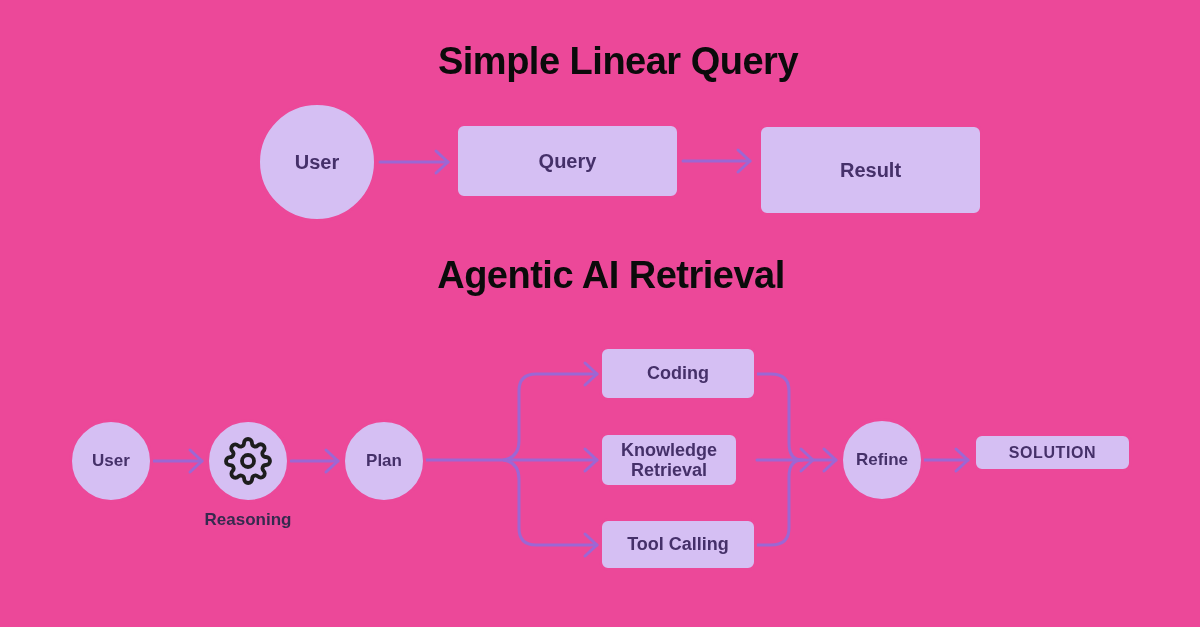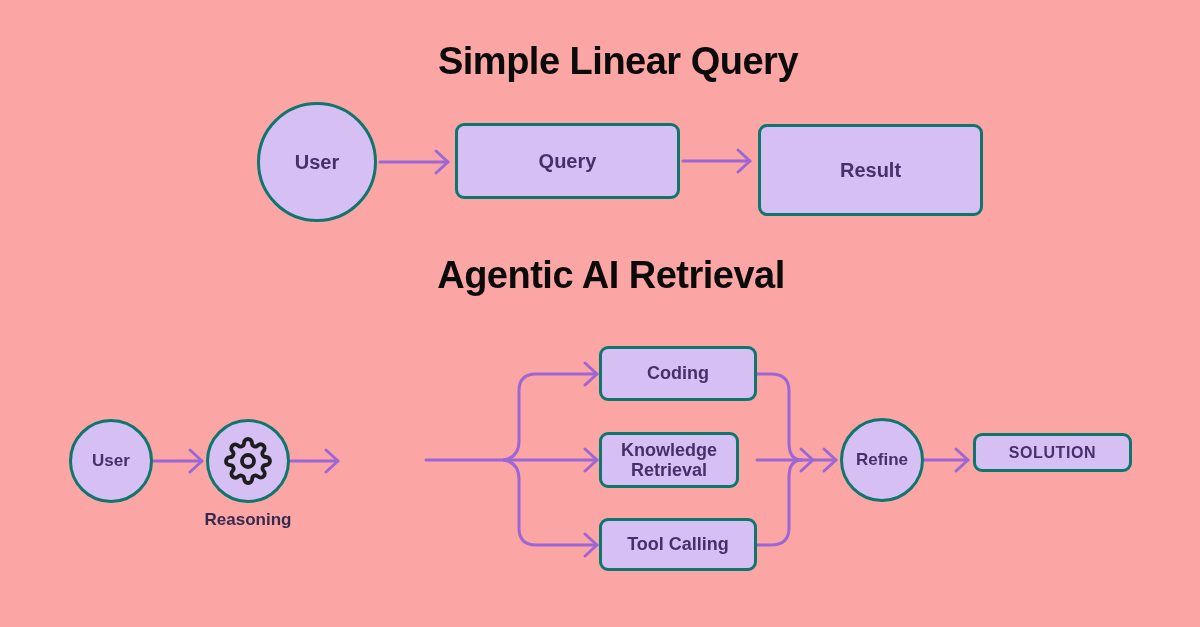--- a/index.html
+++ b/index.html
@@ -3,41 +3,41 @@
 <meta charset="utf-8">
 <style>
   html,body{margin:0;padding:0;}
   body{
     font-family:"Liberation Sans","DejaVu Sans",sans-serif;
     background:#fdfcfa;
   }
   .canvas{
     position:relative;
     width:1200px;height:627px;
-    background:#fca5a5;
+    background:#ec4899;
     overflow:hidden;
   }
   .wires{
     position:absolute;left:0;top:0;width:1200px;height:627px;
     pointer-events:none;
   }
   .title{
     position:absolute;
     transform:translateX(-50%);
     font-size:38px;
     font-weight:800;
     letter-spacing:-0.5px;
     color:#0b0b0b;
     white-space:nowrap;
   }
   .node{
     position:absolute;
     display:flex;align-items:center;justify-content:center;
     background:#d5bff3;
-    border:3px solid #0f766e;
+    border:3px solid #ec4899;
     color:#453069;
     font-weight:700;
     box-sizing:border-box;
     text-align:center;
   }
   .circle{border-radius:50%;}
   .box{border-radius:9px;}
   .lbl-lg{font-size:20px;}
   .lbl-md{font-size:18px;line-height:1.12;padding:0 6px;}
   .lbl-sm{font-size:17px;}
@@ -113,20 +113,23 @@
   </div>
 
   <div class="node circle gear-wrap" style="left:206px;top:419px;width:84px;height:84px;">
     <svg width="48" height="48" viewBox="0 0 24 24" fill="none" stroke="#1d1d1d" stroke-width="1.9" stroke-linecap="round" stroke-linejoin="round">
       <circle cx="12" cy="12" r="3"></circle>
       <path d="M19.4 15a1.65 1.65 0 0 0 .33 1.82l.06.06a2 2 0 0 1 0 2.83 2 2 0 0 1-2.83 0l-.06-.06a1.65 1.65 0 0 0-1.82-.33 1.65 1.65 0 0 0-1 1.51V21a2 2 0 0 1-2 2 2 2 0 0 1-2-2v-.09A1.65 1.65 0 0 0 9 19.4a1.65 1.65 0 0 0-1.82.33l-.06.06a2 2 0 0 1-2.83 0 2 2 0 0 1 0-2.83l.06-.06a1.65 1.65 0 0 0 .33-1.82 1.65 1.65 0 0 0-1.51-1H3a2 2 0 0 1-2-2 2 2 0 0 1 2-2h.09A1.65 1.65 0 0 0 4.6 9a1.65 1.65 0 0 0-.33-1.82l-.06-.06a2 2 0 0 1 0-2.83 2 2 0 0 1 2.83 0l.06.06a1.65 1.65 0 0 0 1.82.33H9a1.65 1.65 0 0 0 1-1.51V3a2 2 0 0 1 2-2 2 2 0 0 1 2 2v.09a1.65 1.65 0 0 0 1 1.51 1.65 1.65 0 0 0 1.82-.33l.06-.06a2 2 0 0 1 2.83 0 2 2 0 0 1 0 2.83l-.06.06a1.65 1.65 0 0 0-.33 1.82V9a1.65 1.65 0 0 0 1.51 1H21a2 2 0 0 1 2 2 2 2 0 0 1-2 2h-.09a1.65 1.65 0 0 0-1.51 1z"></path>
     </svg>
   </div>
   <div class="caption" style="left:248px;top:510px;">Reasoning</div>
 
+  <div class="node circle" style="left:342px;top:419px;width:84px;height:84px;">
+    <span class="lbl-sm">Plan</span>
+  </div>
 
   <div class="node box" style="left:599px;top:346px;width:158px;height:55px;justify-content:center;">
     <span class="lbl-md">Coding</span>
   </div>
 
   <div class="node box" style="left:599px;top:432px;width:140px;height:56px;">
     <span class="lbl-md">Knowledge Retrieval</span>
   </div>
 
   <div class="node box" style="left:599px;top:518px;width:158px;height:53px;">

